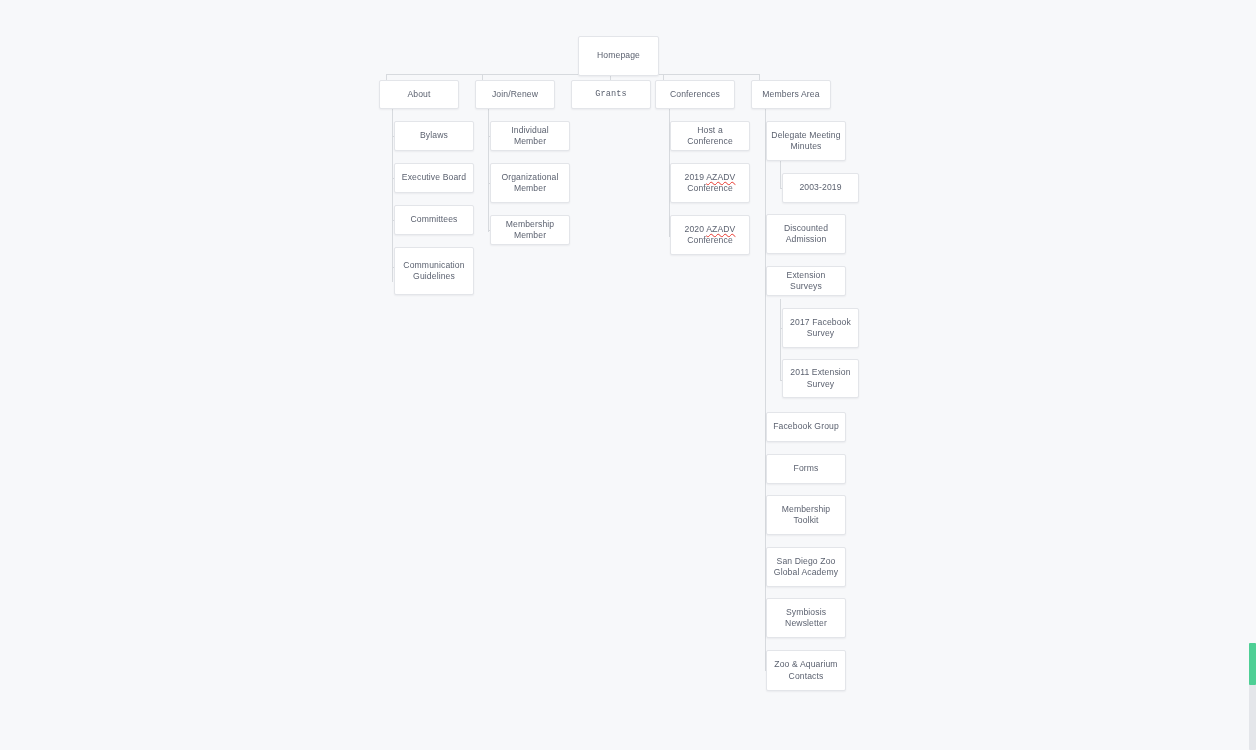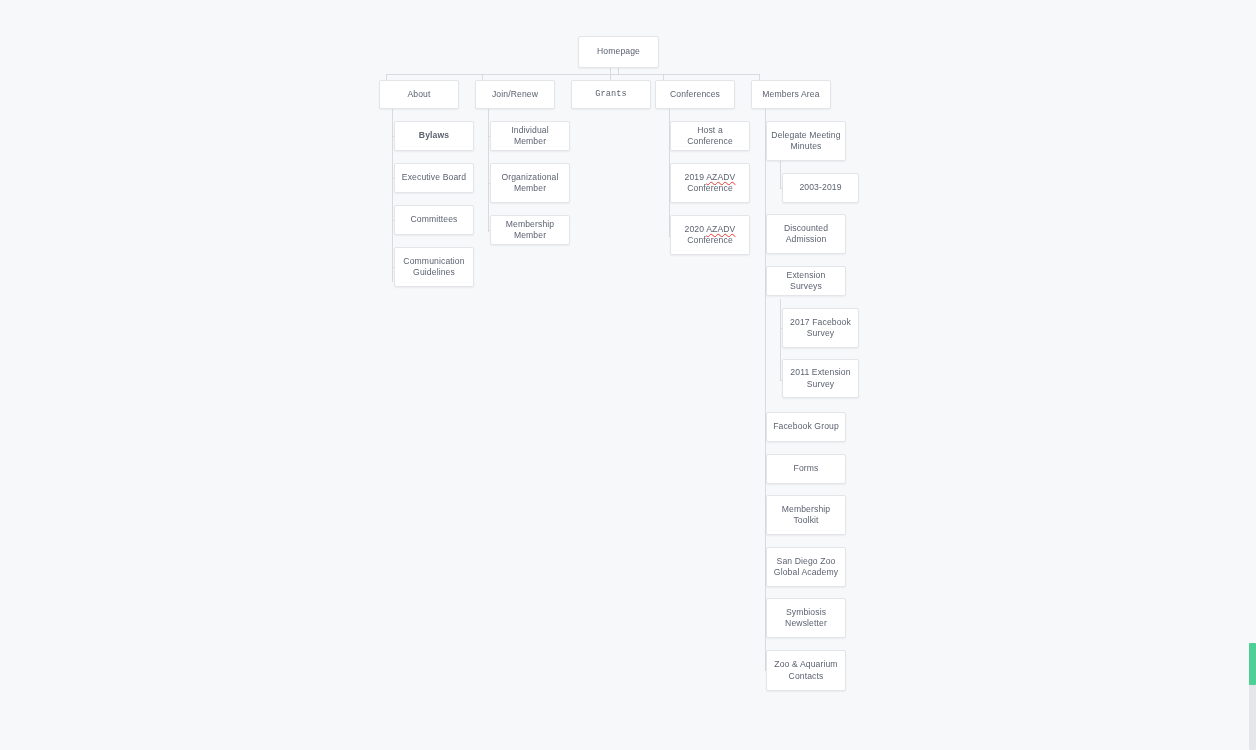--- a/index.html
+++ b/index.html
@@ -127,37 +127,37 @@
   <div class="conn h" style="left:765px; top:618px; width:8px;"></div>
   <div class="conn h" style="left:765px; top:670px; width:8px;"></div>
 
   <div class="conn v" style="left:780px; top:159px; height:29px;"></div>
   <div class="conn h" style="left:780px; top:188px; width:8px;"></div>
 
   <div class="conn v" style="left:780px; top:299px; height:81px;"></div>
   <div class="conn h" style="left:780px; top:328px; width:8px;"></div>
   <div class="conn h" style="left:780px; top:380px; width:8px;"></div>
 
-  <div class="node" style="left:578px; top:36px; width:81px; height:32px;">
+  <div class="node" style="left:578px; top:36px; width:81px; height:40px;">
       <span class="lbl">Homepage</span>
     </div>
 
   <div class="node" style="left:379px; top:80px; width:80px; height:29px;">
       <span class="lbl">About</span>
     </div>
-  <div class="node" style="left:394px; top:121px; width:80px; height:30px;font-weight:bold;">
+  <div class="node" style="left:394px; top:121px; width:80px; height:30px;">
       <span class="lbl">Bylaws</span>
     </div>
   <div class="node" style="left:394px; top:163px; width:80px; height:30px;">
       <span class="lbl">Executive Board</span>
     </div>
   <div class="node" style="left:394px; top:205px; width:80px; height:30px;">
       <span class="lbl">Committees</span>
     </div>
-  <div class="node" style="left:394px; top:247px; width:80px; height:40px;">
+  <div class="node" style="left:394px; top:247px; width:80px; height:48px;">
       <span class="lbl">Communication Guidelines</span>
     </div>
 
   <div class="node" style="left:475px; top:80px; width:80px; height:29px;">
       <span class="lbl">Join/Renew</span>
     </div>
   <div class="node" style="left:490px; top:121px; width:80px; height:30px;">
       <span class="lbl">Individual Member</span>
     </div>
   <div class="node" style="left:490px; top:163px; width:80px; height:40px;">

